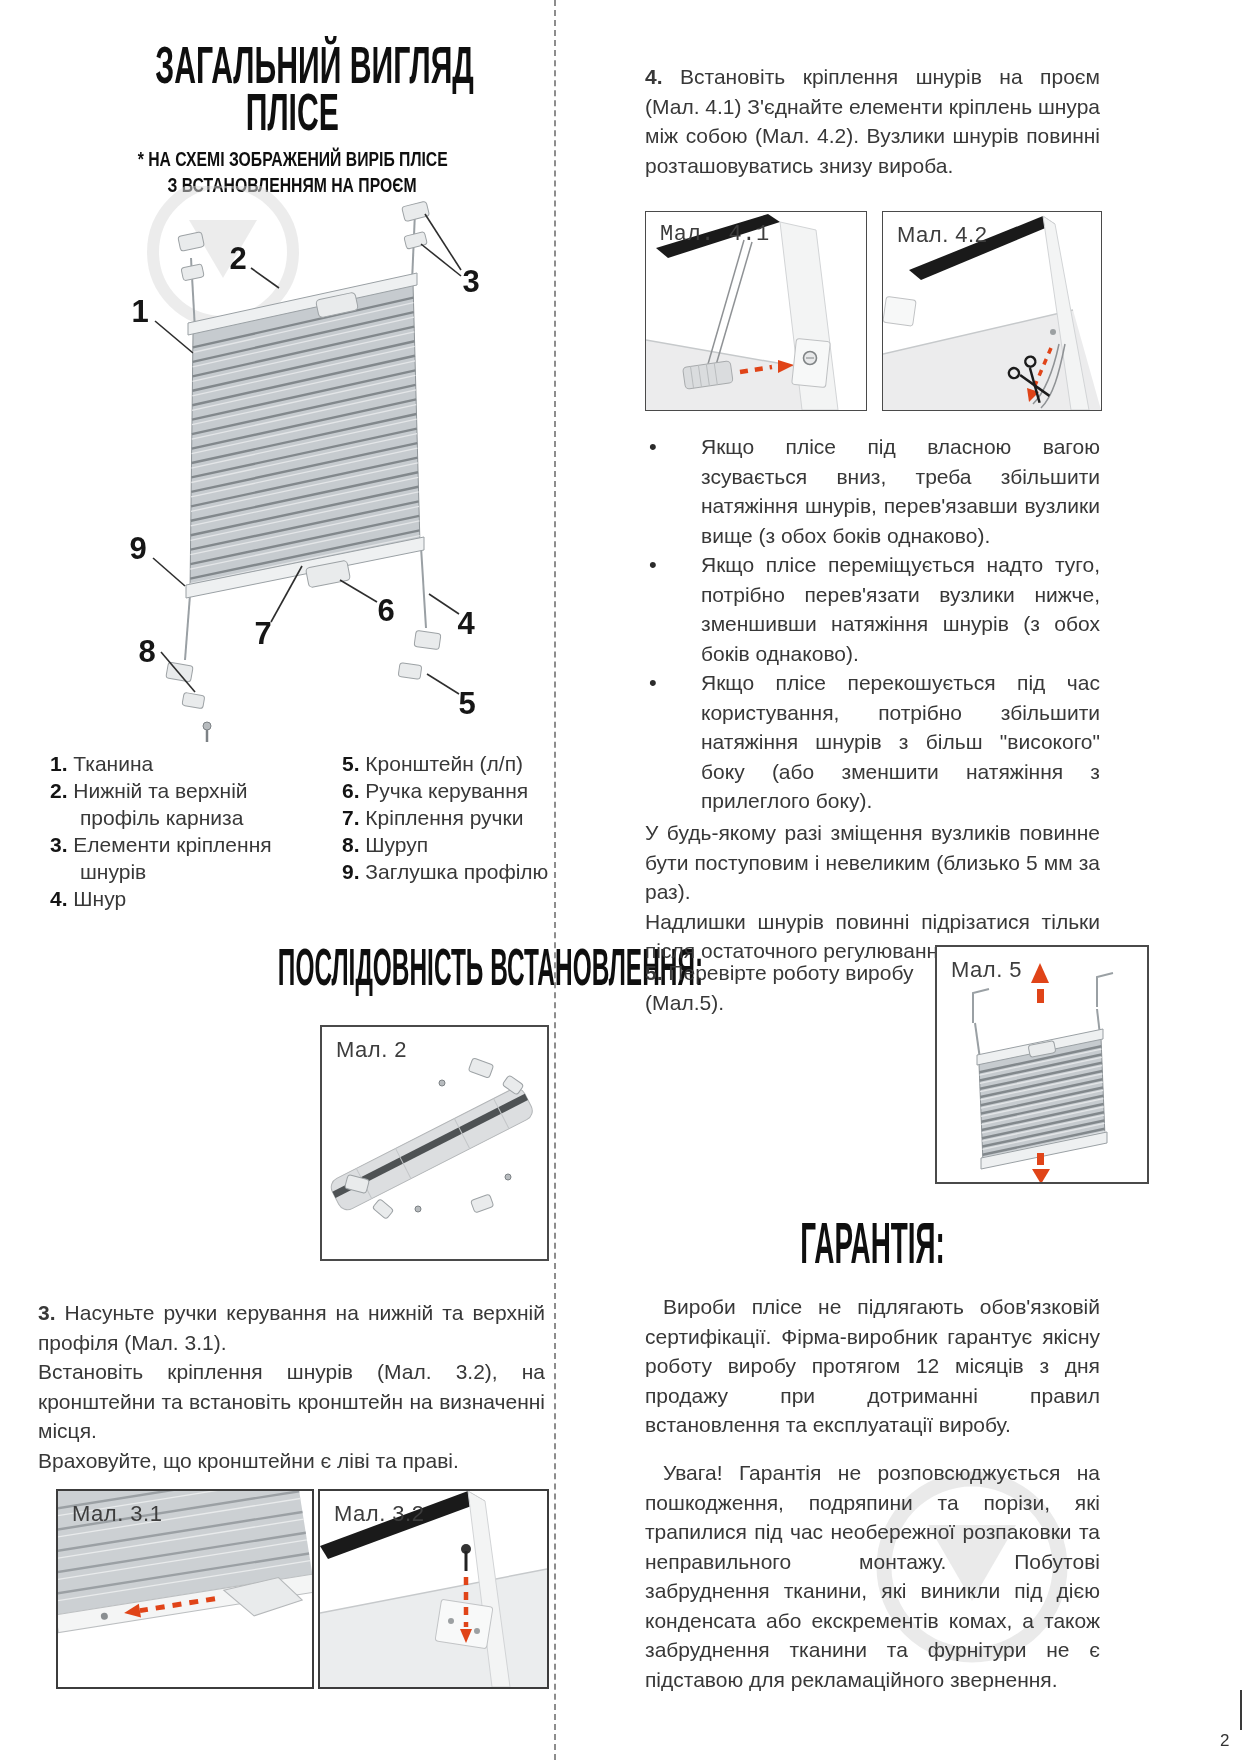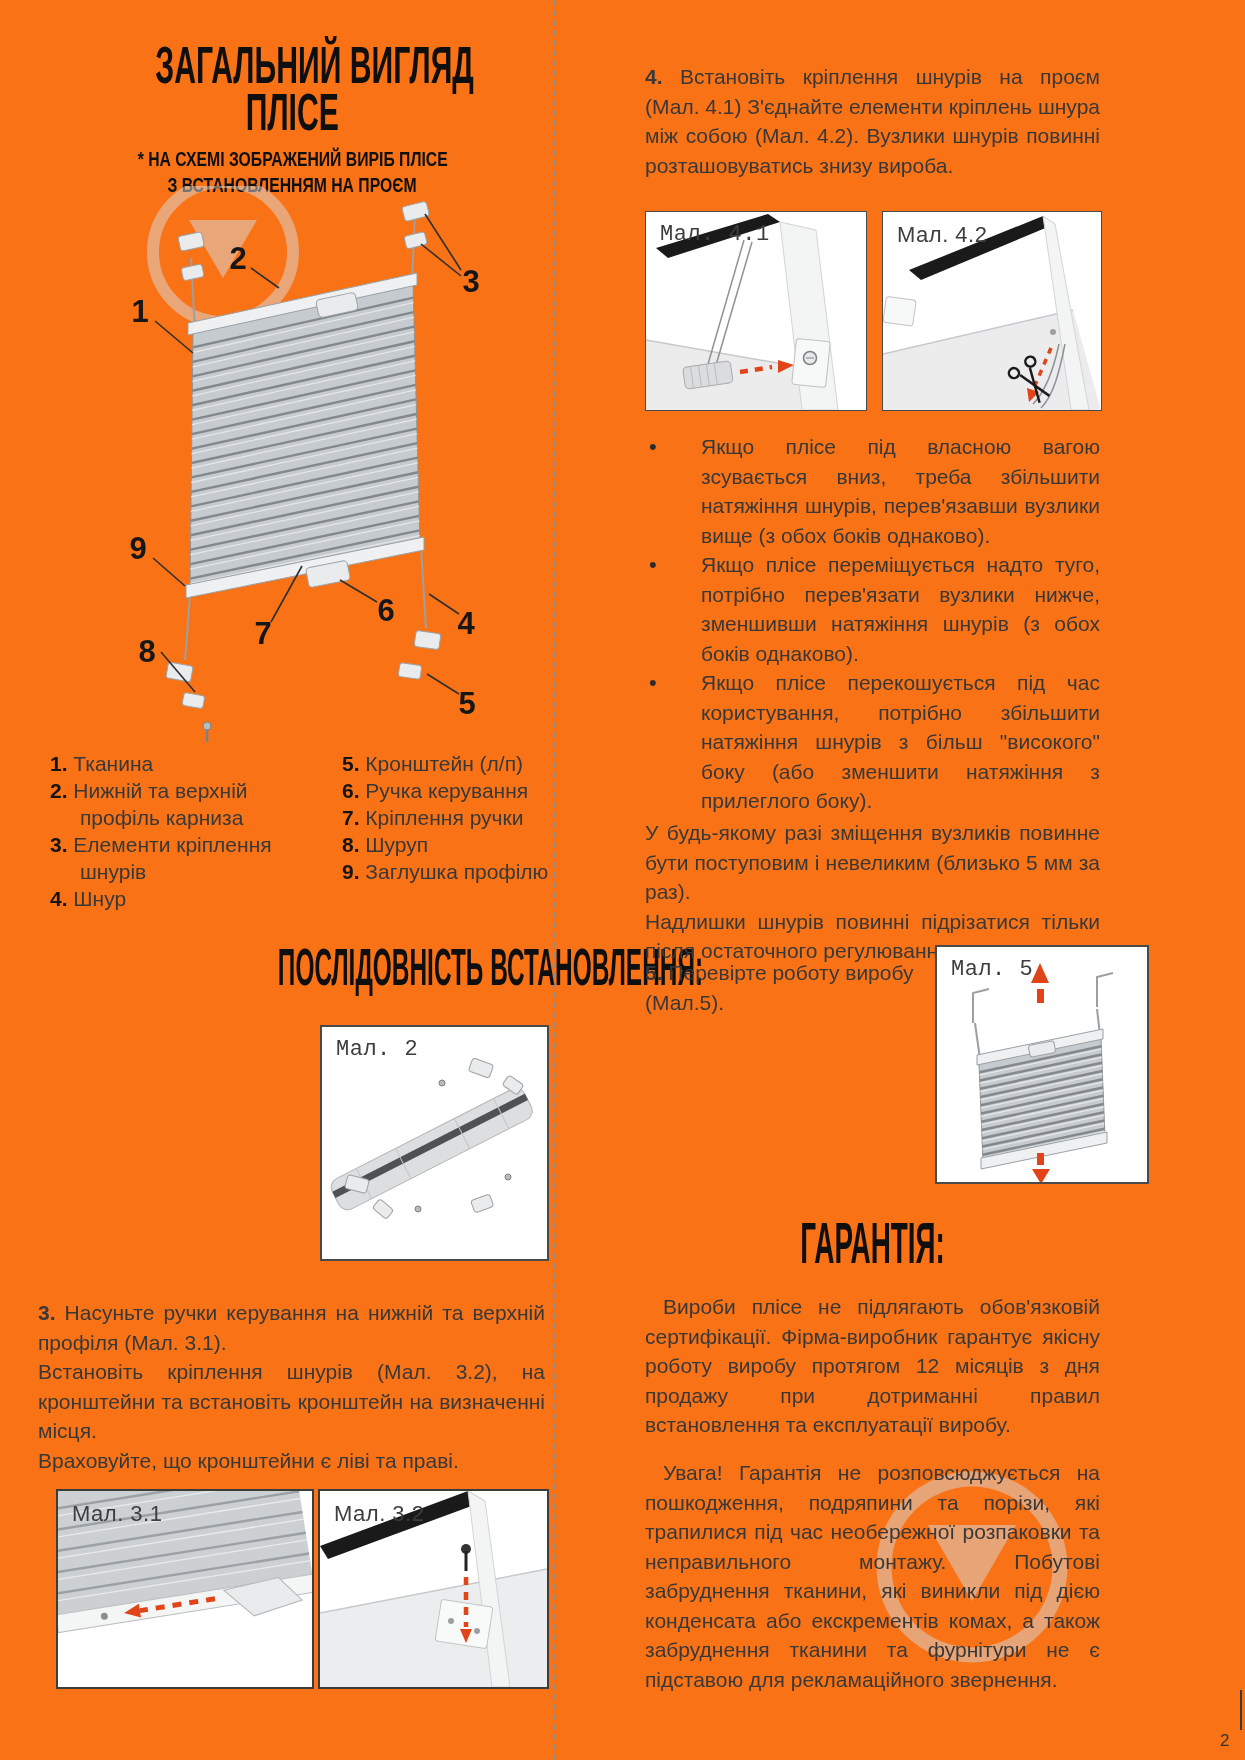--- a/index.html
+++ b/index.html
@@ -1,37 +1,37 @@
 <!DOCTYPE html>
 <html><head>
 <meta charset="utf-8">
 <style>
   html,body{margin:0;padding:0;background:#888;}
-  #page{position:relative;width:1245px;height:1760px;background:#f97316;overflow:hidden;
+  #page{position:relative;width:1245px;height:1760px;background:#ffffff;overflow:hidden;
         font-family:"Liberation Sans","DejaVu Sans",sans-serif;color:#383838;}
   .abs{position:absolute;}
   .center{text-align:center;}
   .cond{display:inline-block;white-space:nowrap;transform-origin:center;color:#0f0f0f;font-weight:bold;}
   .title-line{font-size:52px;line-height:47px;}
   .title-line .cond{transform:scaleX(0.58);}
   .sub-line{font-size:21px;line-height:26px;}
   .sub-line .cond{transform:scaleX(0.75);}
   .sec-line{font-size:52px;line-height:54px;}
   .sec-line .cond{transform:scaleX(0.47);}
   .war-line{font-size:58px;line-height:54px;}
   .war-line .cond{transform:scaleX(0.48);}
   p.body{margin:0;font-size:21px;line-height:29.5px;text-align:justify;}
   .noind{text-indent:0;}
   .ind{text-indent:18px;}
   .legend .li{font-size:21px;line-height:27px;padding-left:30px;text-indent:-30px;margin:0;}
   .legend b{color:#141414;}
   .bullets .bullet{position:relative;padding-left:56px;font-size:21px;line-height:29.5px;text-align:justify;margin:0;}
   .bullets .bullet::before{content:"\2022";position:absolute;left:4px;top:0;font-size:22px;color:#2b2b2b;}
   .figbox{position:absolute;background:#fff;}
-  .b2{border:2px solid #4a4a4a;font-family:Liberation Mono, monospace;}
+  .b2{border:2px solid #4a4a4a;}
   .b25{border:2.5px solid #3c3c3c;}
   .b18{border:1.8px solid #4a4a4a;}
   .figlabel{position:absolute;left:14px;top:10px;font-size:22px;color:#3d3d3d;letter-spacing:.5px;z-index:2;}
   .figbox svg{position:absolute;left:0;top:0;}
   .divider{position:absolute;left:554px;top:0;height:1760px;width:0;border-left:2px dashed #8d8d8d;}
   .num{font-family:"Liberation Sans",sans-serif;font-weight:bold;font-size:31px;fill:#161616;text-anchor:middle;}
   .part{fill:#e9ebec;stroke:#9da2a5;stroke-width:1;}
   .cord{stroke:#9aa0a4;stroke-width:2;fill:none;}
   .thin{stroke:#8f9295;stroke-width:1.5;fill:none;}
   .screw{fill:#b7bbbe;stroke:#7c8185;stroke-width:1;}

